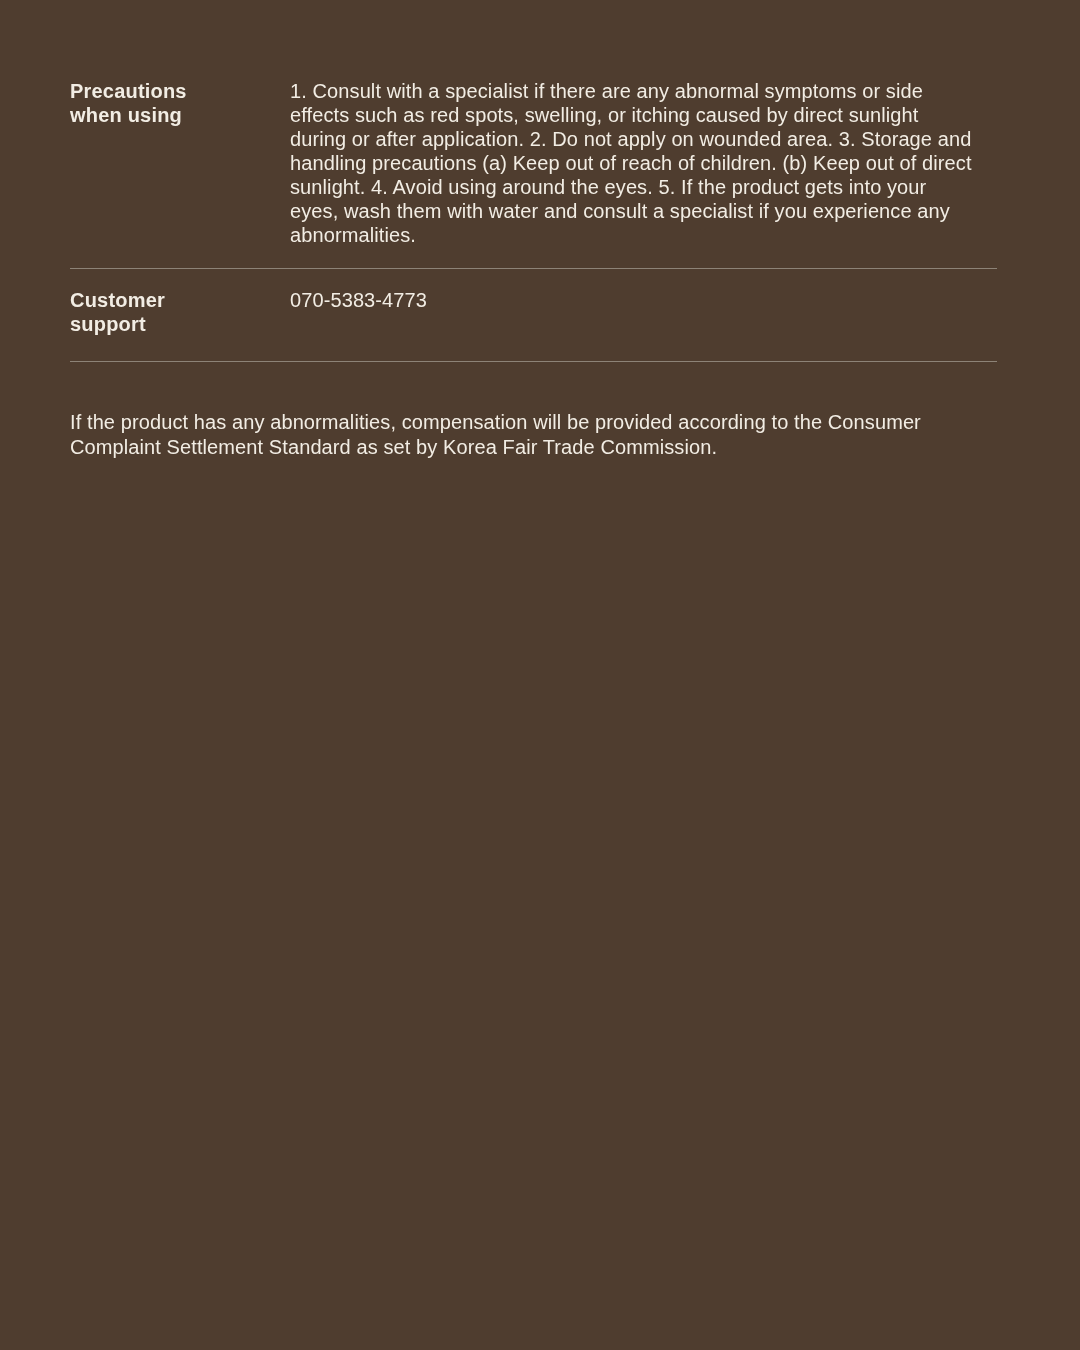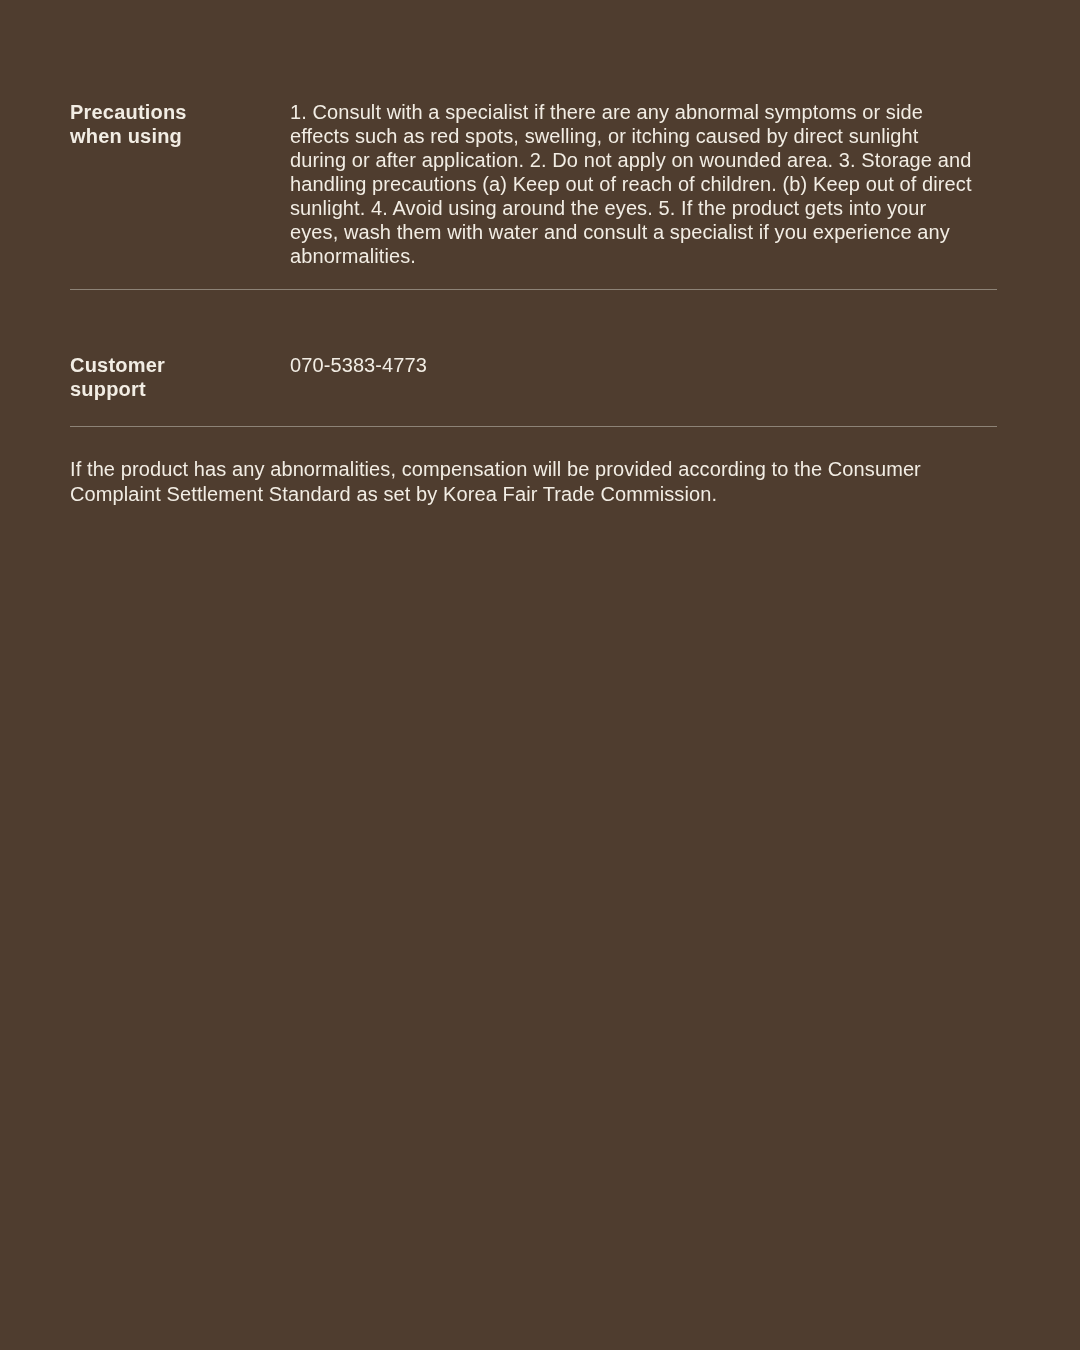--- a/index.html
+++ b/index.html
@@ -13,21 +13,21 @@
     background:var(--bg);
     color:var(--text);
     font-family:"Liberation Sans","DejaVu Sans",sans-serif;
     font-size:20px;
     line-height:24px;
     -webkit-font-smoothing:antialiased;
   }
   .page{
     width:1080px;
     height:1350px;
-    padding:100px 83px 0 70px;
+    padding:79px 83px 0 70px;
     overflow:hidden;
   }
   .info-row{
     display:flex;
     align-items:flex-start;
   }
   .info-label{
     flex:0 0 220px;
     font-weight:700;
     white-space:pre-line;
@@ -39,23 +39,23 @@
     letter-spacing:0.1px;
   }
   .divider{
     border:none;
     height:1px;
     background:var(--divider);
     width:100%;
   }
   .divider-1{margin-top:21px;}
   .divider-2{margin-top:25px;}
-  .row-2{margin-top:63px;}
+  .row-2{margin-top:19px;}
   .footer-notice{
-    margin-top:30px;
+    margin-top:48px;
     white-space:pre-line;
     letter-spacing:0.1px;
     line-height:25px;
   }
 </style>
 </head>
 <body>
 
 <div class="page">
 

